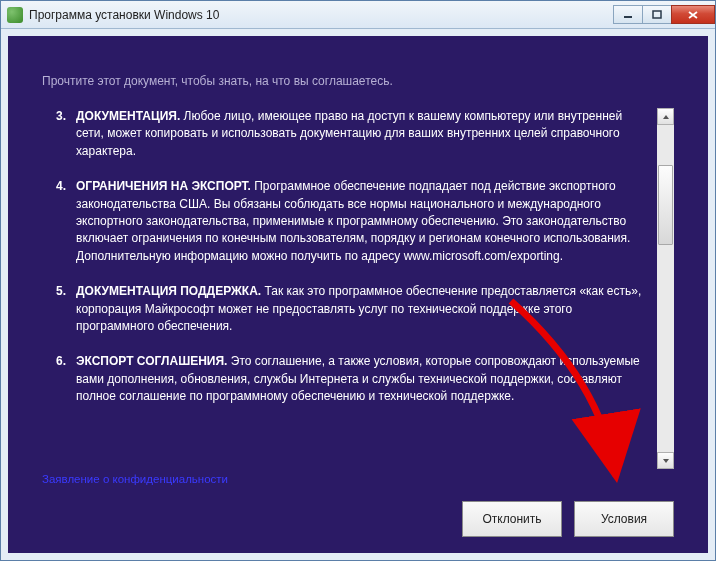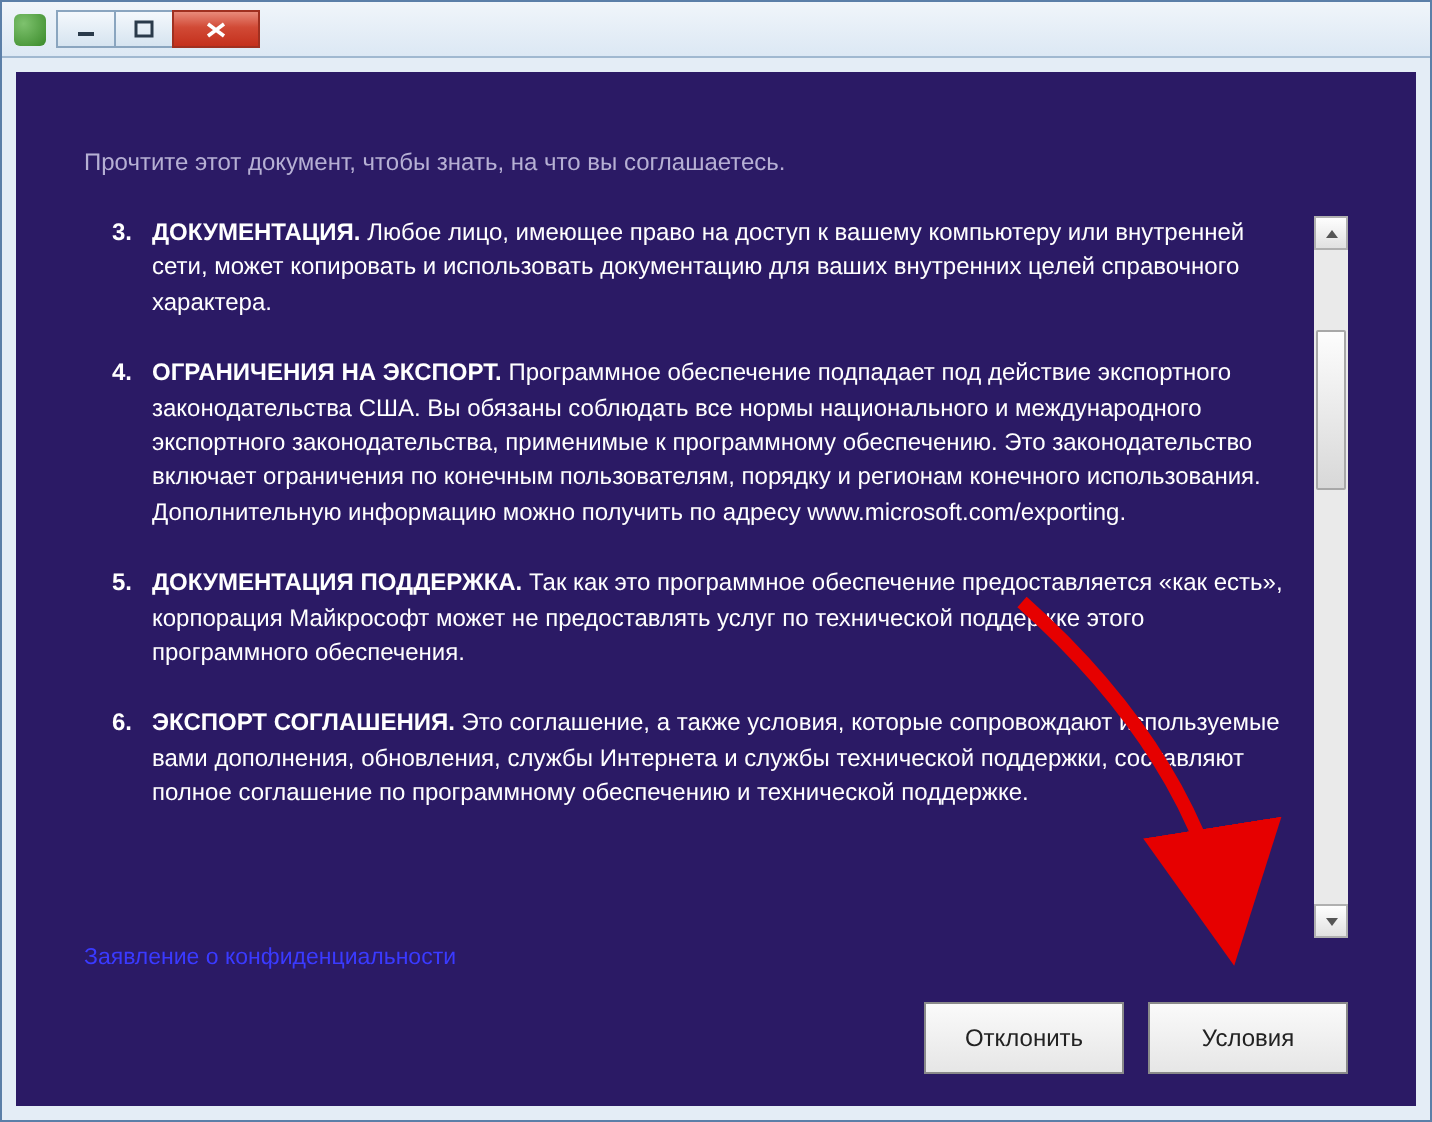--- a/index.html
+++ b/index.html
@@ -82,20 +82,21 @@
       position: absolute; pointer-events: none;
       left: 360px; top: 280px; width: 290px; height: 230px;
     }
   </style>
 </head>
 <body>
 
 <div class="window-outer">
   <div class="titlebar">
     <div class="title-icon"></div>
+    <div class="titlebar-text">Программа установки Windows 10</div>
     <div class="win-controls">
       <div class="win-btn min">
         <svg width="10" height="10">
             <rect x="1" y="6" width="8" height="2" fill="#2a3a4a"></rect>
           </svg>
       </div>
       <div class="win-btn max">
         <svg width="10" height="10">
             <rect x="1" y="1" width="8" height="7" fill="none" stroke="#2a3a4a" stroke-width="1.5"></rect>
           </svg>

